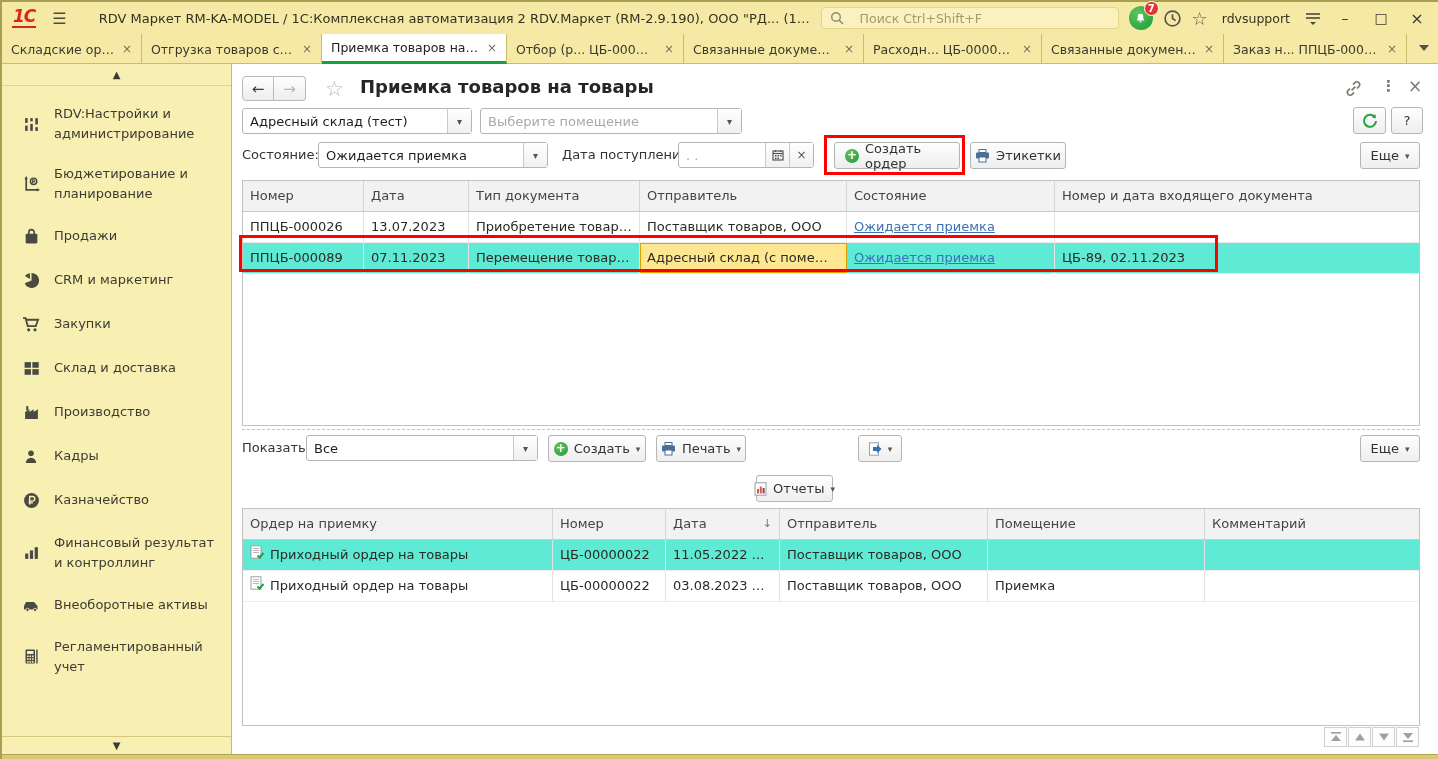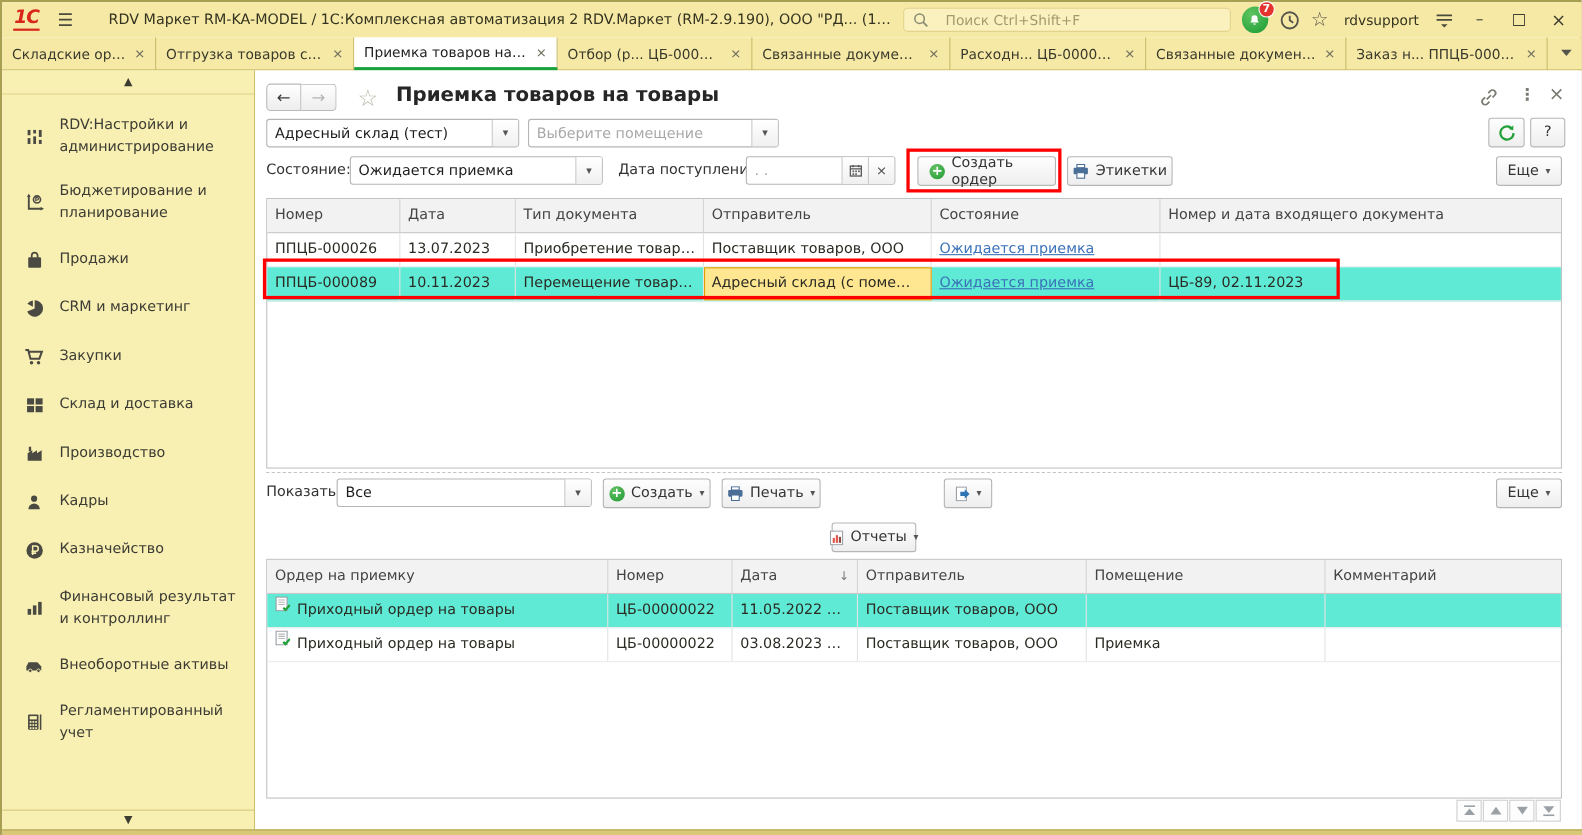--- a/index.html
+++ b/index.html
@@ -340,21 +340,21 @@
           <path d="M6.2 9.8 L9.8 6.2 M4.8 8 L3 9.8 a2.6 2.6 0 0 0 3.7 3.7 L8.5 11.7 M11.2 8 L13 6.2 A2.6 2.6 0 0 0 9.3 2.5 L7.5 4.3" fill="none" stroke="#7a7a72" stroke-width="1.5"></path>
         </svg>
     </span>
     <span class="hdr-ic ic-dots">⋮</span>
     <span class="hdr-ic ic-close">×</span>
 
     <div class="combo" style="left:10px; top:44px; width:230px;">
       <input value="Адресный склад (тест)" style="">
       <span class="seg">▾</span>
     </div>
-    <div class="combo" style="left:248px; top:44px; width:228px;">
+    <div class="combo" style="left:248px; top:44px; width:262px;">
       <input placeholder="Выберите помещение" style="">
       <span class="seg">▾</span>
     </div>
     <div class="btn" style="left:1121px; top:43px; width:33px; padding:0;">
       <svg width="16" height="16" viewBox="0 0 16 16">
           <path d="M13 4.5 A6 6 0 1 0 14 8" fill="none" stroke="#23a038" stroke-width="2"></path>
           <path d="M13.8 1.2 L13.6 5.4 L9.6 4.2 Z" fill="#23a038"></path>
         </svg>
     </div>
     <div class="btn" style="left:1159px; top:43px; width:32px; padding:0;">
@@ -417,21 +417,21 @@
       <div class="tr u-cols rowline">
         <div class="td">ППЦБ-000026</div>
         <div class="td">13.07.2023</div>
         <div class="td">Приобретение товаров ...</div>
         <div class="td">Поставщик товаров, ООО</div>
         <div class="td linkcell"><a>Ожидается приемка</a></div>
         <div class="td"></div>
       </div>
       <div class="tr u-cols rowline row-sel">
         <div class="td">ППЦБ-000089</div>
-        <div class="td">10.11.2023</div>
+        <div class="td">07.11.2023</div>
         <div class="td">Перемещение товаров</div>
         <div class="td cell-active">Адресный склад (с помещениями)</div>
         <div class="td linkcell"><a>Ожидается приемка</a></div>
         <div class="td">ЦБ-89, 02.11.2023</div>
       </div>
     </div>
 
     <div class="splitter"></div>
 
     <span class="flabel" style="left:10px; top:371px;">Показать:</span>

